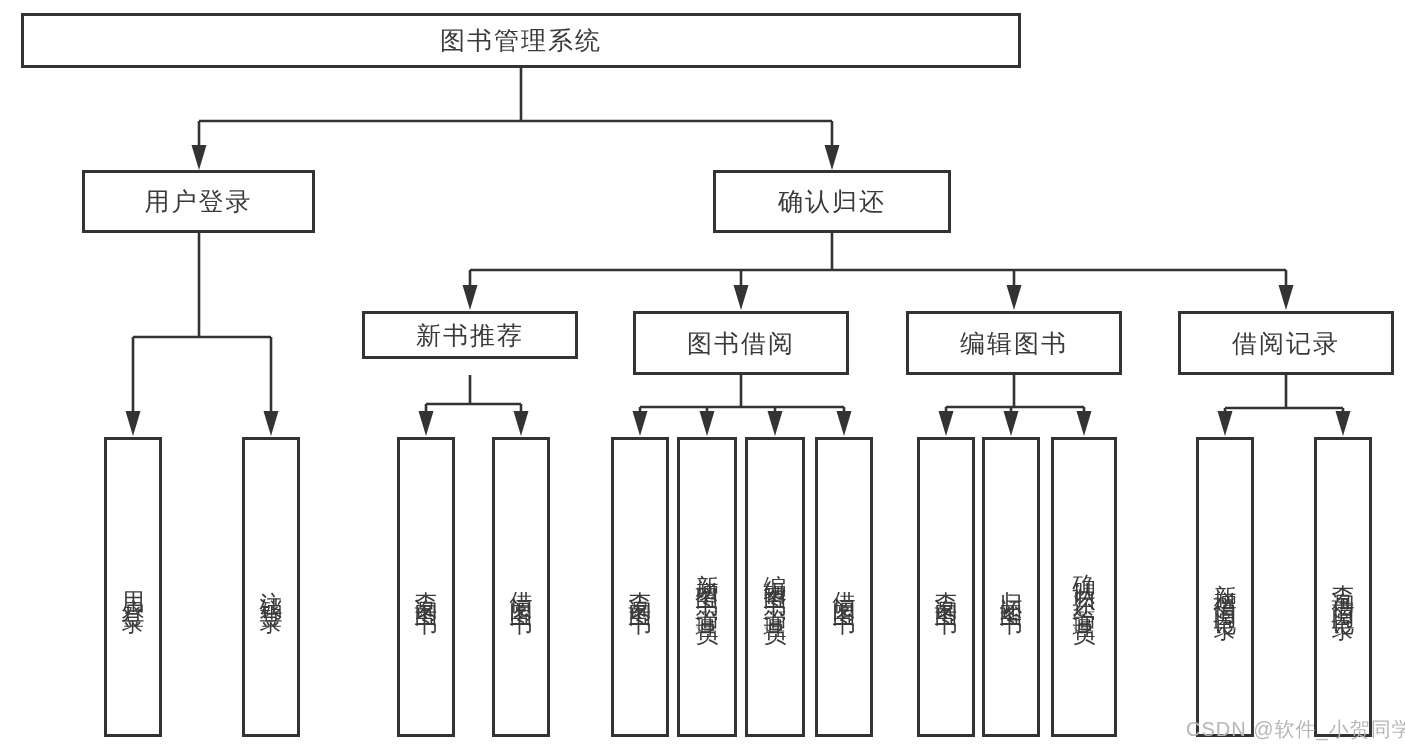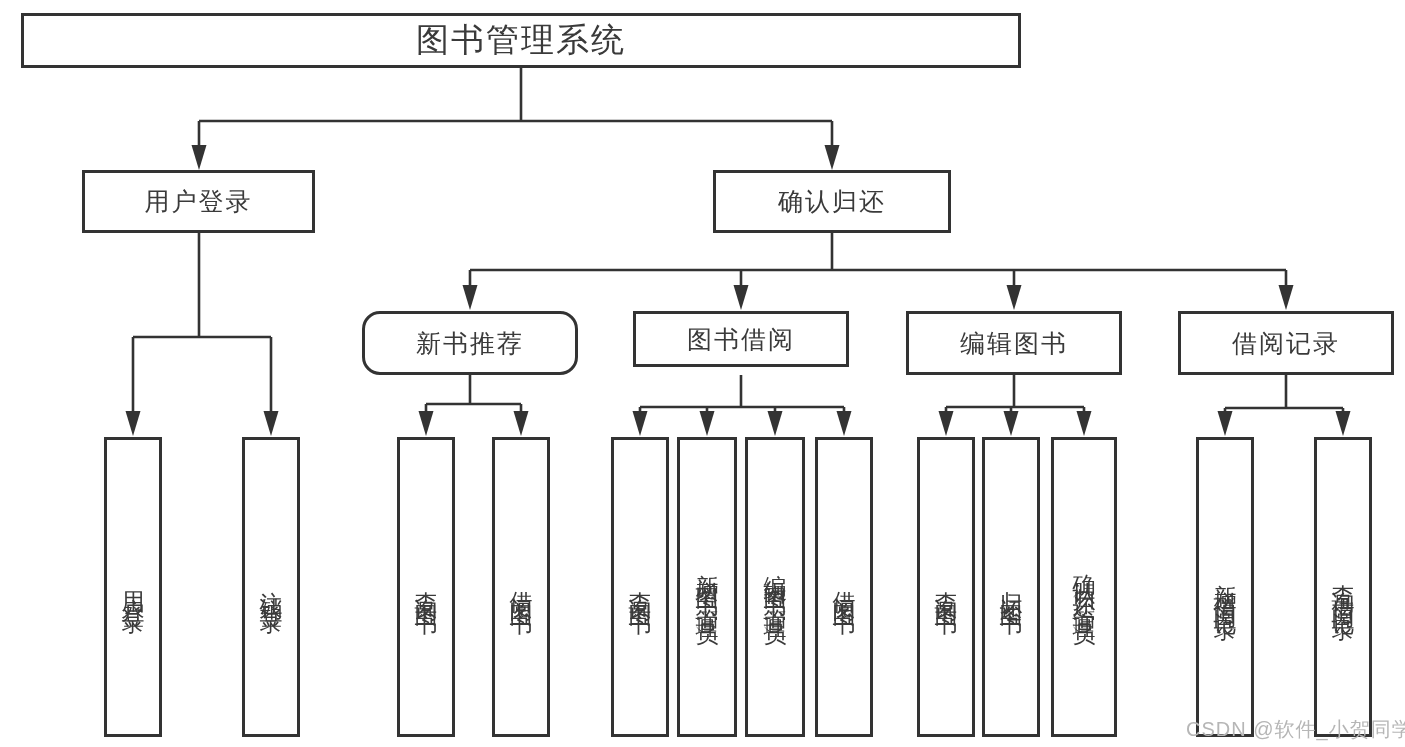--- a/index.html
+++ b/index.html
@@ -23,21 +23,21 @@
     position:absolute;
     box-sizing:border-box;
     border:3px solid var(--line);
     background:var(--background);
     display:flex;align-items:center;justify-content:center;
     color:var(--text);
   }
   .hlabel{
     font-size:25px;letter-spacing:2px;white-space:nowrap;color:var(--text);
   }
-  .root .hlabel{font-size:33px;}
+  .root .hlabel{font-size:25px;}
   .leaf span{
     writing-mode:vertical-rl;
     text-orientation:mixed;
     font-size:23px;
     letter-spacing:7px;
     line-height:1;
     color:var(--text);
     white-space:nowrap;
   }
   .watermark{
@@ -95,24 +95,24 @@
     <span class="hlabel">图书管理系统</span>
   </div>
 
   <div class="node" style="left:82px;top:170px;width:233px;height:63px;">
     <span class="hlabel">用户登录</span>
   </div>
   <div class="node" style="left:713px;top:170px;width:238px;height:63px;">
     <span class="hlabel">确认归还</span>
   </div>
 
-  <div class="node" style="left:362px;top:311px;width:216px;height:64px;border-radius:18px;">
+  <div class="node" style="left:362px;top:311px;width:216px;height:48px;">
     <span class="hlabel">新书推荐</span>
   </div>
-  <div class="node" style="left:633px;top:311px;width:216px;height:56px;">
+  <div class="node" style="left:633px;top:311px;width:216px;height:64px;">
     <span class="hlabel">图书借阅</span>
   </div>
   <div class="node" style="left:906px;top:311px;width:216px;height:64px;">
     <span class="hlabel">编辑图书</span>
   </div>
   <div class="node" style="left:1178px;top:311px;width:216px;height:64px;">
     <span class="hlabel">借阅记录</span>
   </div>
 
   <div class="node leaf" style="left:104px;top:437px;width:58px;height:300px;">

